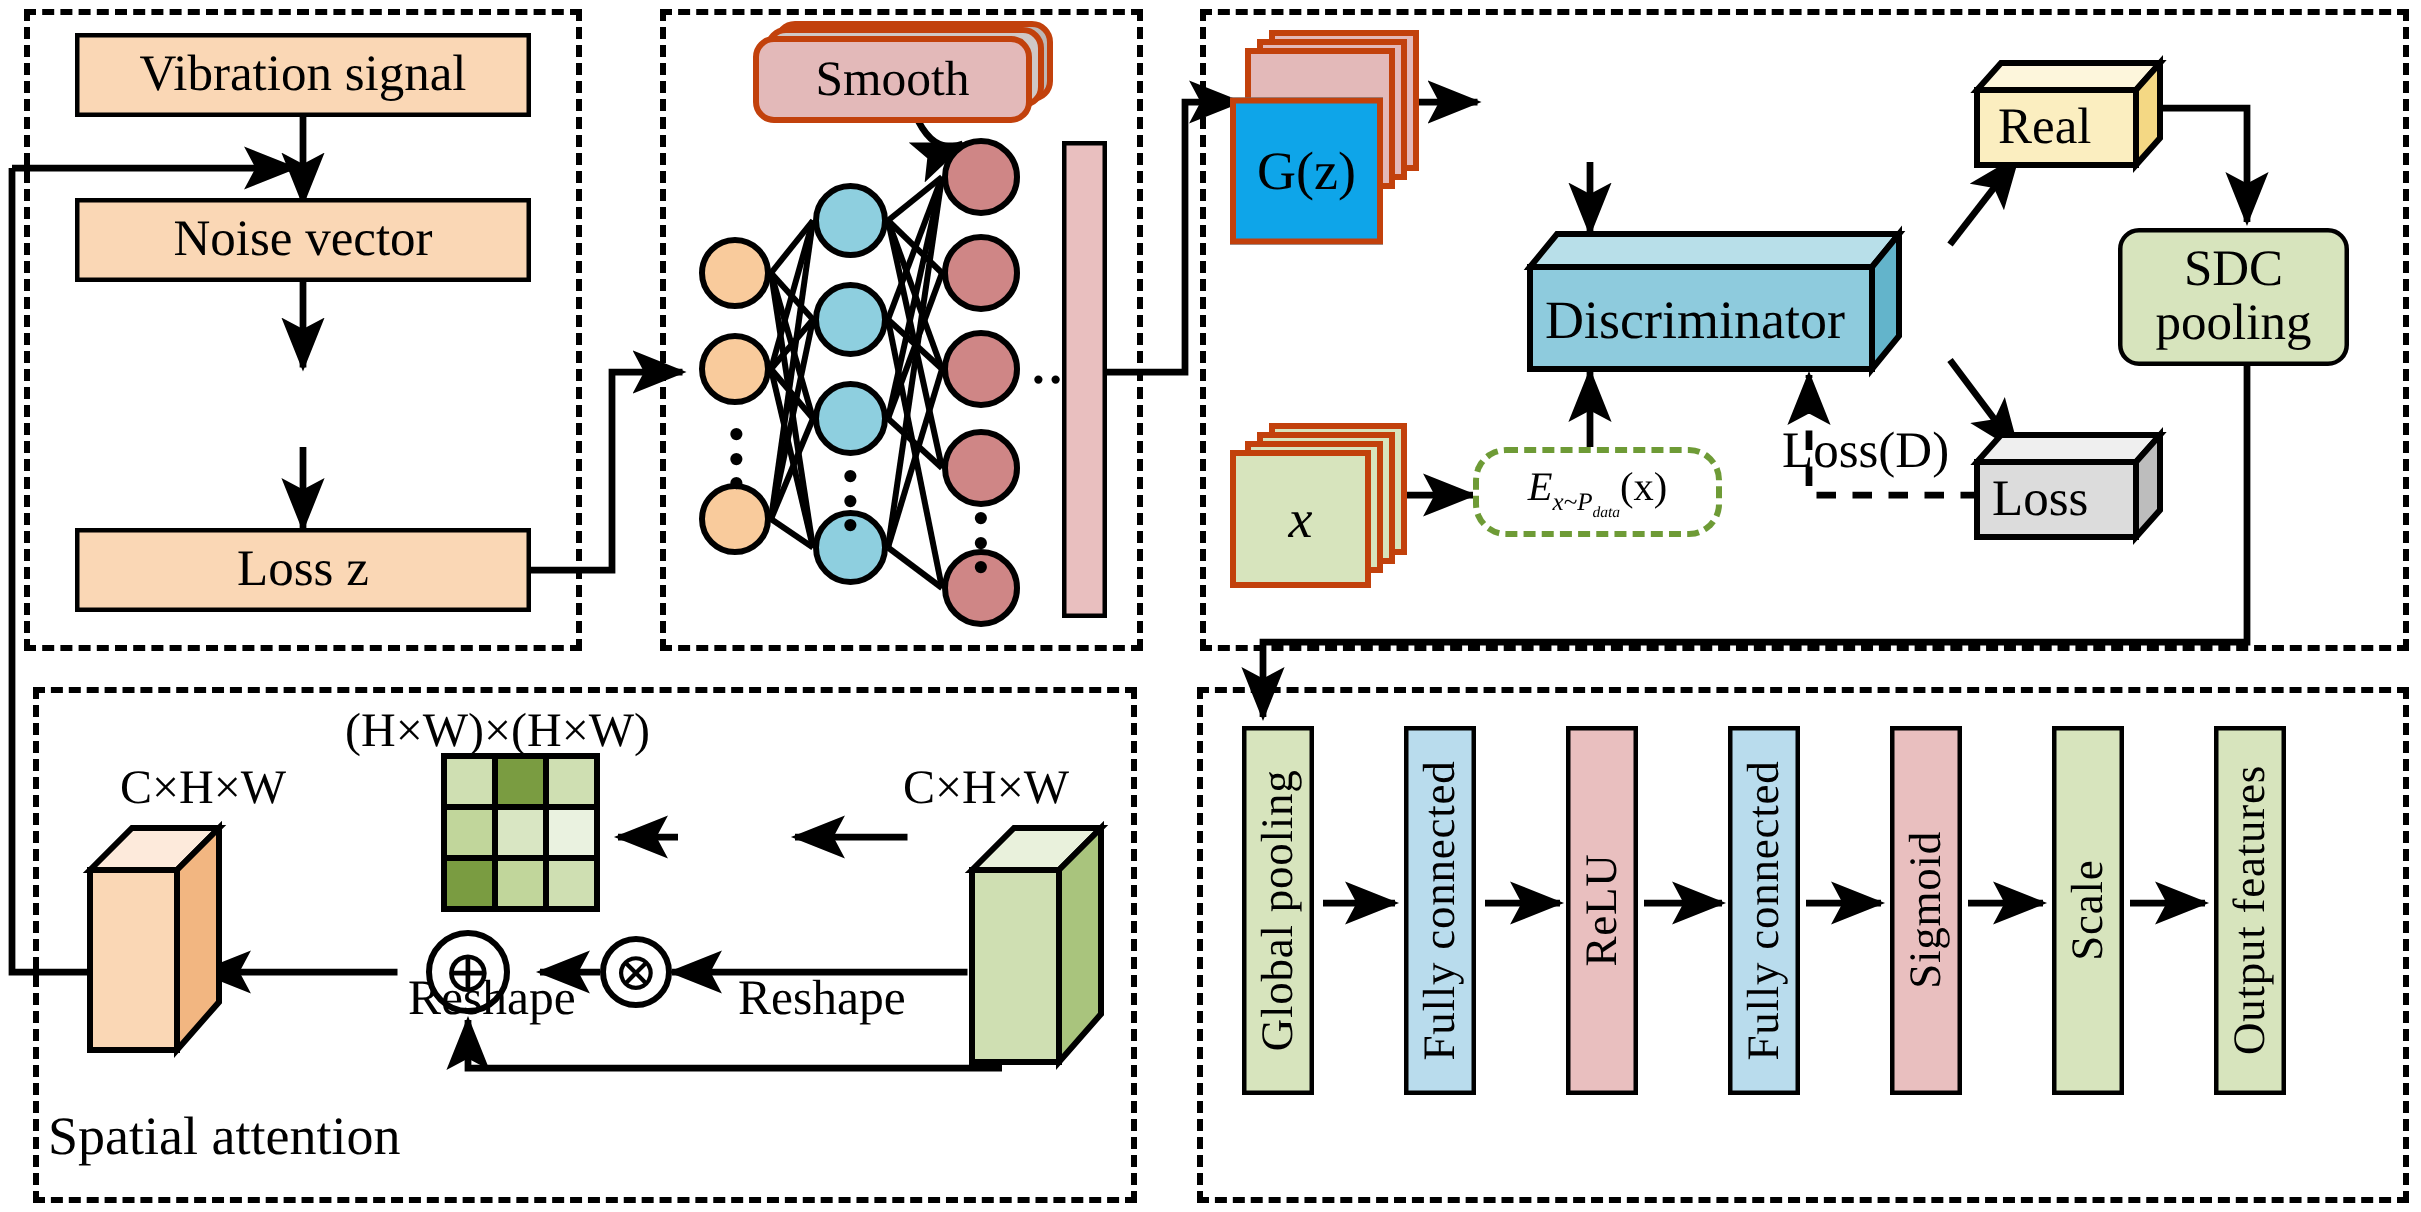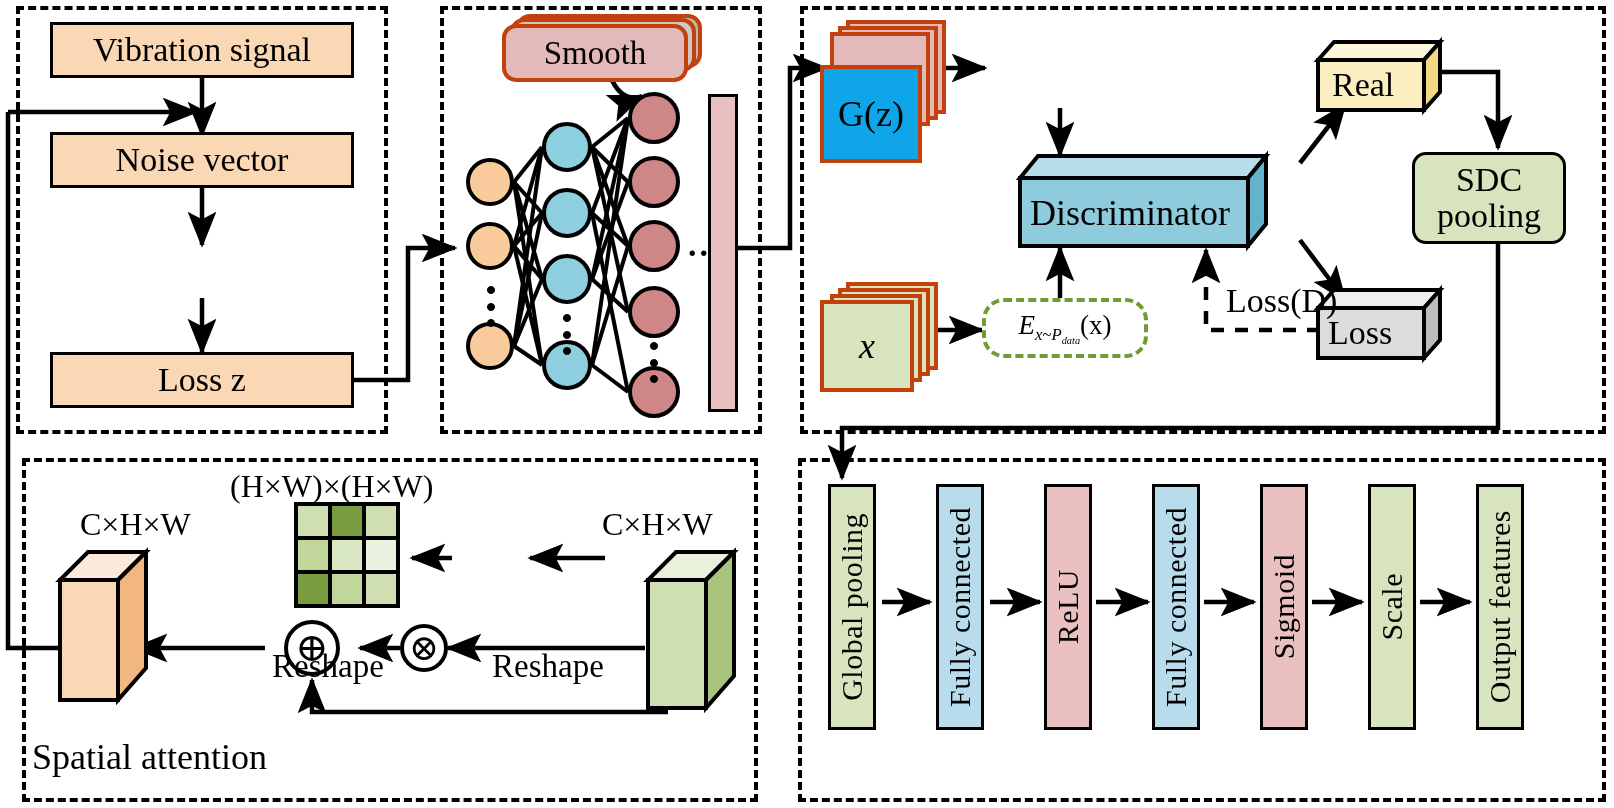--- a/index.html
+++ b/index.html
@@ -244,21 +244,21 @@
 
   <div class="abs" style="left:1318px;top:288px;width:122px;height:72px;">
     <svg width="122" height="72" style="position:absolute;left:0;top:0;overflow:visible;">
       <polygon points="0,20 16,2 122,2 106,20" fill="#efefef" stroke="#000" stroke-width="4"></polygon>
       <polygon points="106,20 122,2 122,52 106,70" fill="#bdbdbd" stroke="#000" stroke-width="4"></polygon>
       <rect x="0" y="20" width="106" height="50" fill="#dcdcdc" stroke="#000" stroke-width="4"></rect>
     </svg>
     <span class="lbl" style="left:10px;top:26px;font-size:34px;">Loss</span>
   </div>
 
-  <div class="abs" style="left:1188px;top:282px;font-size:34px;margin-left:38px;">Loss(D)</div>
+  <div class="abs" style="left:1188px;top:282px;font-size:34px;">Loss(D)</div>
 
   <div class="abs box rounded greenbar" style="left:1412px;top:152px;width:154px;height:92px;font-size:34px;flex-direction:column;">
     <span style="display:block;max-width:110px;">SDC pooling</span>
   </div>
 
   <div class="abs panel" style="left:22px;top:458px;width:736px;height:344px;"></div>
 
   <div class="abs" style="left:80px;top:506px;font-size:32px;">C×H×W</div>
 
   <div class="abs" style="left:60px;top:548px;width:86px;height:156px;">

